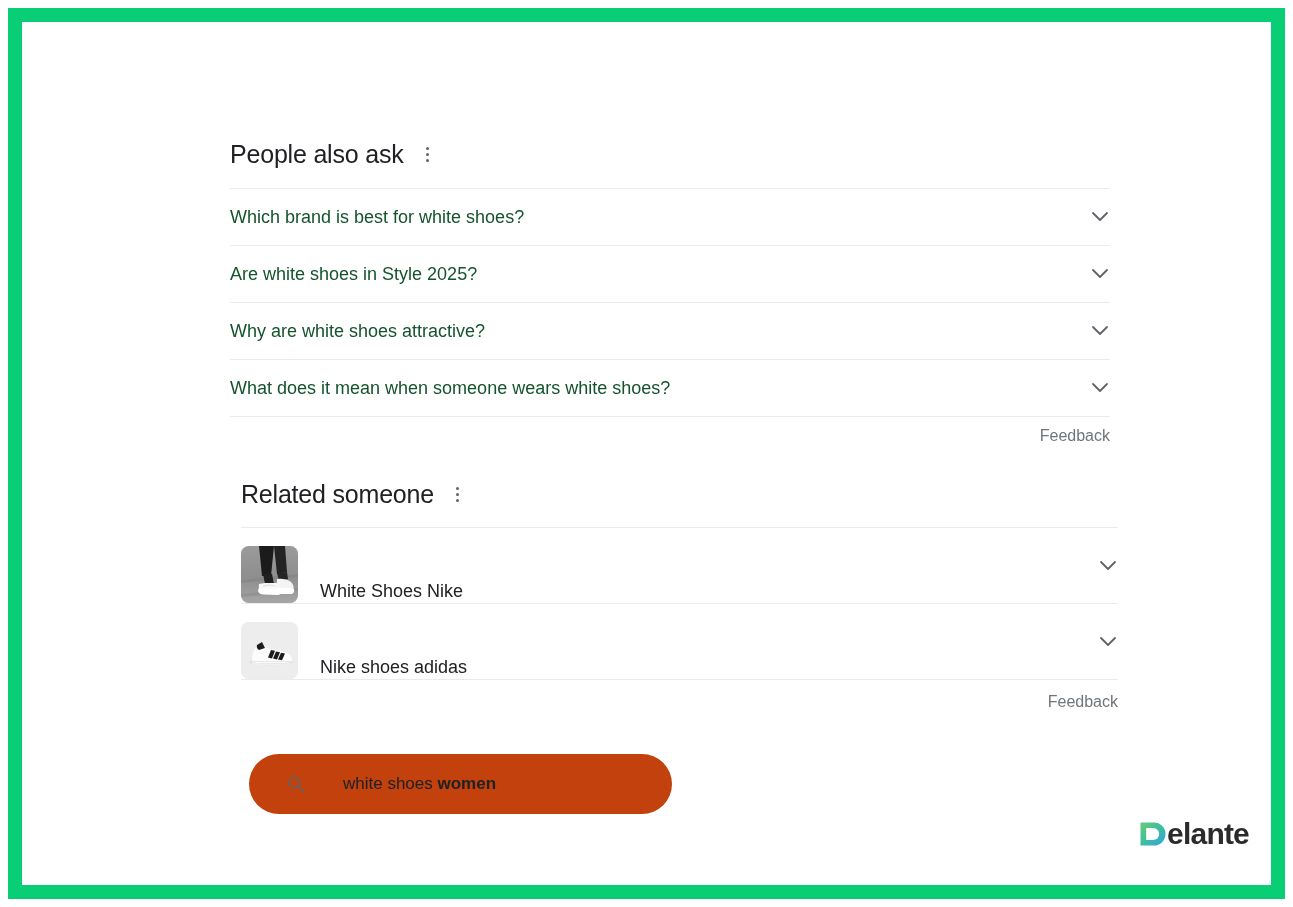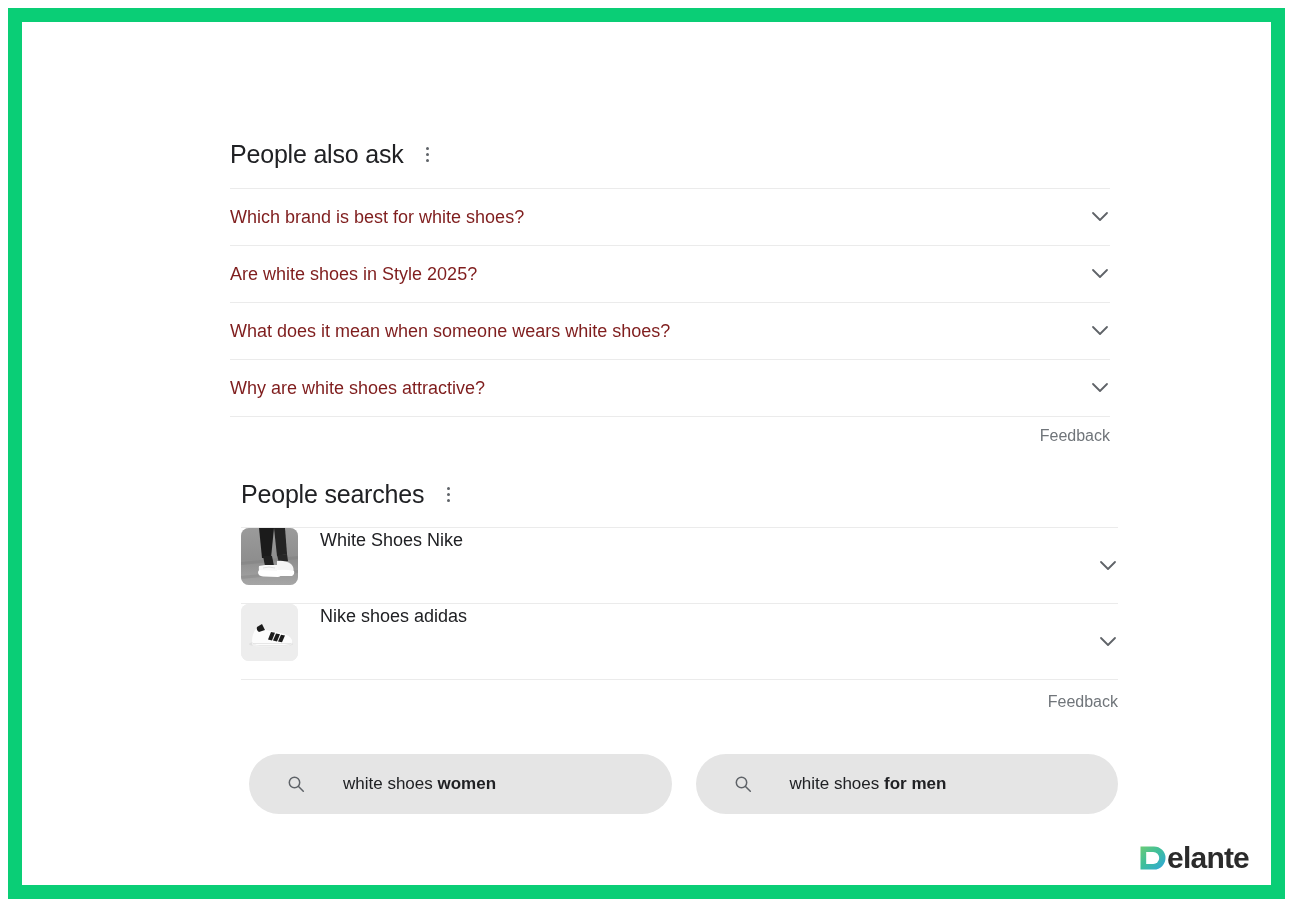--- a/index.html
+++ b/index.html
@@ -74,21 +74,21 @@
     position: relative;
     border-top: 1px solid #ebebeb;
     height: 57px;
     display: flex;
     align-items: center;
     cursor: pointer;
   }
 
   .paa-q {
     font-size: 18px;
-    color: #7f1d1d;
+    color: #14532d;
     font-weight: 400;
     line-height: 24px;
   }
 
   .chev {
     position: absolute;
     right: 0px;
     top: 50%;
     transform: translateY(-50%);
     width: 20px; height: 20px;
@@ -137,21 +137,21 @@
     width: 877px;
   }
 
   .rel-list { margin-top: 13px; }
 
   .rel-item {
     position: relative;
     border-top: 1px solid #ebebeb;
     height: 76px;
     display: flex;
-    align-items: flex-start;
+    align-items: flex-end;
     cursor: pointer;
   }
 
   .thumb {
     width: 57px; height: 57px;
     border-radius: 8px;
     overflow: hidden;
     flex: 0 0 auto;
     position: relative;
     background: #dcdcdc;
@@ -182,21 +182,21 @@
     top: 732px;
     width: 869px;
     display: flex;
     gap: 24px;
   }
 
   .chip {
     width: 423px;
     height: 60px;
     border-radius: 30px;
-    background: #e5e5e5;
+    background: #c2410c;
     display: flex;
     align-items: center;
     cursor: pointer;
     border: none;
     font-family: "Liberation Sans", sans-serif;
   }
 
   .chip-search-icon {
     margin-left: 38px;
     width: 18px; height: 18px;
@@ -213,21 +213,21 @@
     color: #202124;
     line-height: 22px;
     white-space: nowrap;
   }
   .chip-text b { font-weight: 700; }
 
   
   .logo {
     position: absolute;
     right: 22px;
-    bottom: 10px;
+    bottom: 34px;
     display: flex;
     align-items: center;
     height: 34px;
   }
   .logo-d {
     width: 27px; height: 27px;
     flex: 0 0 auto;
   }
   .logo-word {
     font-size: 30px;
@@ -270,50 +270,50 @@
         <div class="paa-item">
           <span class="paa-q">Are white shoes in Style 2025?</span>
           <span class="chev">
             <svg width="18" height="12" viewBox="0 0 18 12" fill="none">
               <path d="M2 2L9 9L16 2" stroke="#5f6368" stroke-width="1.8" stroke-linecap="round" stroke-linejoin="round"></path>
             </svg>
           </span>
         </div>
 
         <div class="paa-item">
+          <span class="paa-q">Why are white shoes attractive?</span>
+          <span class="chev">
+            <svg width="18" height="12" viewBox="0 0 18 12" fill="none">
+              <path d="M2 2L9 9L16 2" stroke="#5f6368" stroke-width="1.8" stroke-linecap="round" stroke-linejoin="round"></path>
+            </svg>
+          </span>
+        </div>
+
+        <div class="paa-item">
           <span class="paa-q">What does it mean when someone wears white shoes?</span>
-          <span class="chev">
-            <svg width="18" height="12" viewBox="0 0 18 12" fill="none">
-              <path d="M2 2L9 9L16 2" stroke="#5f6368" stroke-width="1.8" stroke-linecap="round" stroke-linejoin="round"></path>
-            </svg>
-          </span>
-        </div>
-
-        <div class="paa-item">
-          <span class="paa-q">Why are white shoes attractive?</span>
           <span class="chev">
             <svg width="18" height="12" viewBox="0 0 18 12" fill="none">
               <path d="M2 2L9 9L16 2" stroke="#5f6368" stroke-width="1.8" stroke-linecap="round" stroke-linejoin="round"></path>
             </svg>
           </span>
         </div>
 
         <div class="feedback-row">
           <div class="feedback-line-wrap">
             <span class="feedback-text">Feedback</span>
           </div>
         </div>
 
       </div>
     </section>
 
     <section class="related-section">
 
       <div class="section-head">
-        <span class="section-title">People searches</span>
+        <span class="section-title">Related someone</span>
         <span class="kebab-icon">
           <span></span>
           <span></span>
           <span></span>
         </span>
       </div>
 
       <div class="rel-list">
 
         <div class="rel-item">
@@ -384,29 +384,20 @@
       <div class="chip">
         <span class="chip-search-icon">
           <svg width="18" height="18" viewBox="0 0 18 18" fill="none">
             <circle cx="7.5" cy="7.5" r="5.2" stroke="#5f6368" stroke-width="1.5"></circle>
             <path d="M11.5 11.5L16.3 16.3" stroke="#5f6368" stroke-width="1.5" stroke-linecap="round"></path>
           </svg>
         </span>
         <span class="chip-text"><span>white shoes </span><b>women</b></span>
       </div>
 
-      <div class="chip">
-        <span class="chip-search-icon">
-          <svg width="18" height="18" viewBox="0 0 18 18" fill="none">
-            <circle cx="7.5" cy="7.5" r="5.2" stroke="#5f6368" stroke-width="1.5"></circle>
-            <path d="M11.5 11.5L16.3 16.3" stroke="#5f6368" stroke-width="1.5" stroke-linecap="round"></path>
-          </svg>
-        </span>
-        <span class="chip-text"><span>white shoes </span><b>for men</b></span>
-      </div>
 
     </div>
 
     <div class="logo">
       <span class="logo-d">
         <svg viewBox="0 0 27 27" width="27" height="27">
           <defs>
             <linearGradient id="dgrad" x1="0" y1="0" x2="1" y2="1">
               <stop offset="0%" stop-color="#6BCB77"></stop>
               <stop offset="45%" stop-color="#3FBF9A"></stop>

